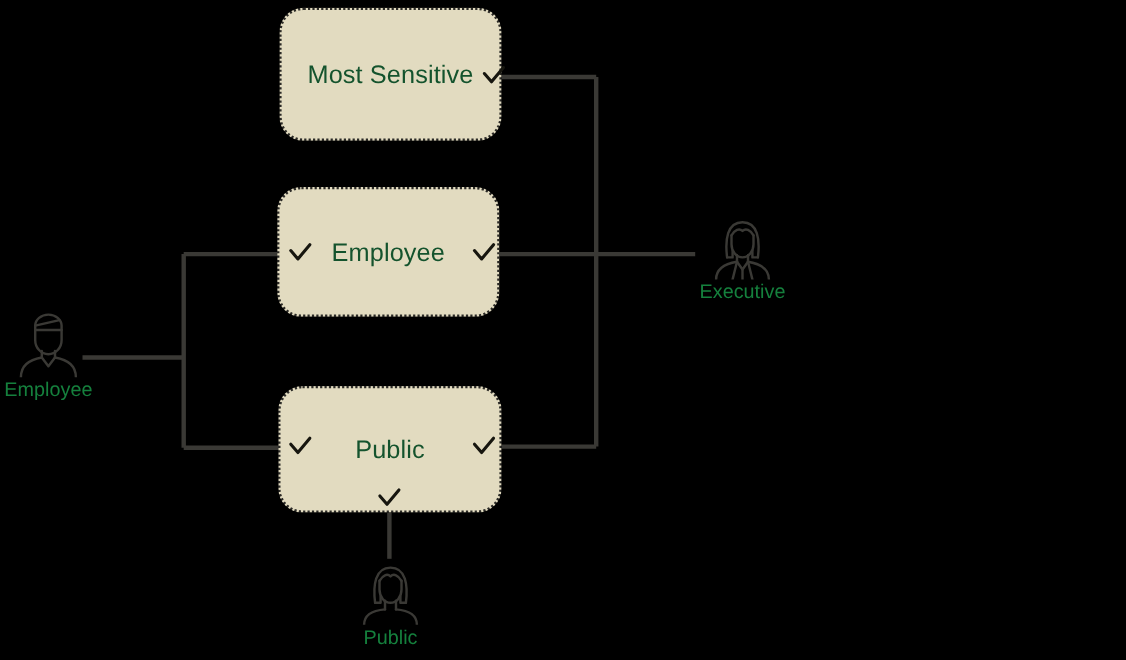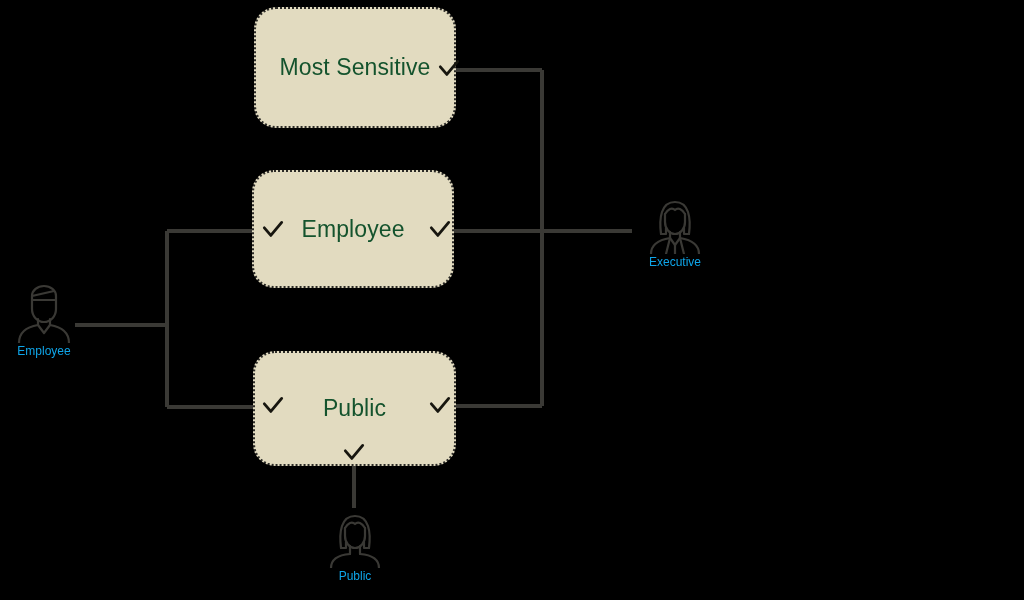--- a/index.html
+++ b/index.html
@@ -67,22 +67,22 @@
     text-align: center;
   }
   .persona-figure {
     width: 72px;
     height: 62px;
     margin: 0 auto;
   }
   .persona-figure svg { display: block; width: 100%; height: 100%; }
   .persona-caption {
     margin-top: 2px;
-    color: #0ea5e9;
-    font-size: 12px;
+    color: #15803d;
+    font-size: 18px;
     line-height: 1;
     white-space: nowrap;
   }
   #persona-employee  { left: -2px;  top: 281px; }
   #persona-executive { left: 629px; top: 192px; }
   #persona-public    { left: 309px; top: 506px; }
 </style>
 </head>
 <body>
 

